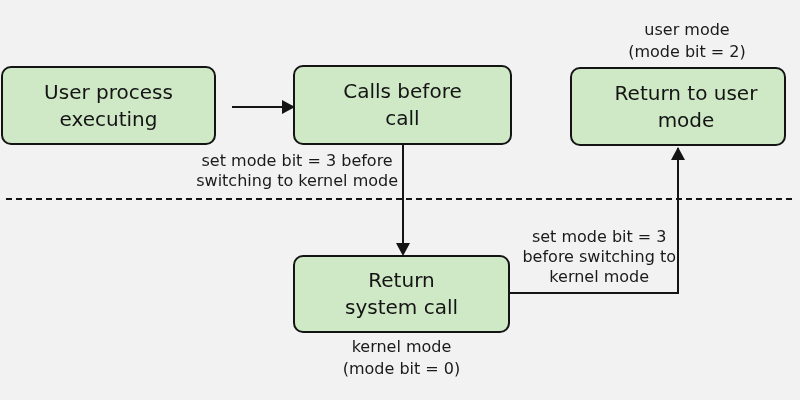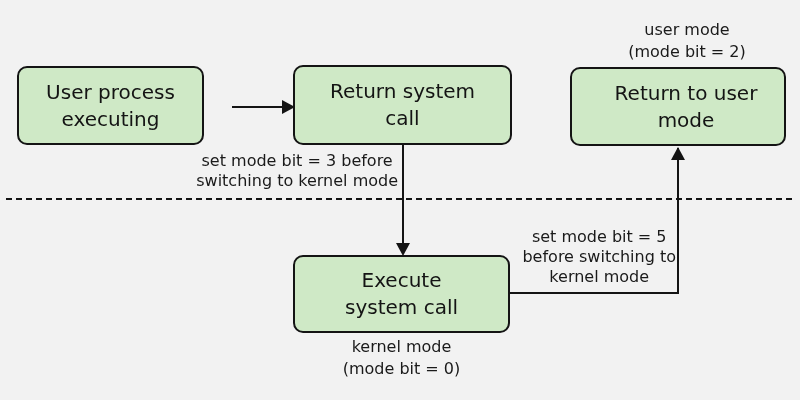--- a/index.html
+++ b/index.html
@@ -23,21 +23,21 @@
     display: flex;
     align-items: center;
     justify-content: center;
     text-align: center;
     font-size: 20px;
     line-height: 27px;
     white-space: pre-line;
     color: #141414;
   }
 
-  .node-user-process   { left: 17px;  top: 66px;  width: 187px; height: 79px; }
+  .node-user-process   { left: 1px;  top: 66px;  width: 215px; height: 79px; }
   .node-calls-system   { left: 293px; top: 65px;  width: 219px; height: 80px; }
   .node-return-user    { left: 570px; top: 67px;  width: 216px; height: 79px; padding-left: 16px; }
   .node-execute-call   { left: 293px; top: 255px; width: 217px; height: 78px; }
 
   .annotation {
     position: absolute;
     font-size: 16px;
     line-height: 20px;
     text-align: center;
     white-space: pre-line;
@@ -87,44 +87,44 @@
 <div class="canvas">
 
   <div class="divider-dashed"></div>
 
   <div class="node node-user-process">
     <span>User process
 executing</span>
   </div>
 
   <div class="node node-calls-system">
-    <span>Return system
+    <span>Calls before
 call</span>
   </div>
 
   <div class="node node-return-user">
     <span>Return to user
 mode</span>
   </div>
 
   <div class="node node-execute-call">
-    <span>Execute
+    <span>Return
 system call</span>
   </div>
 
   <div class="annotation ann-user-mode">user mode
 (mode bit = 2)</div>
 
   <div class="annotation ann-set-mode-top">set mode bit = 3 before
 switching to kernel mode</div>
 
   <div class="annotation ann-kernel-mode">kernel mode
 (mode bit = 0)</div>
 
-  <div class="annotation ann-set-mode-right">set mode bit = 5
+  <div class="annotation ann-set-mode-right">set mode bit = 3
 before switching to
 kernel mode</div>
 
   <div class="shaft shaft-user-to-calls"></div>
   <div class="arrowhead head-right"></div>
 
   <div class="shaft shaft-calls-to-exec"></div>
   <div class="arrowhead head-down"></div>
 
   <div class="shaft shaft-exec-elbow-h"></div>

